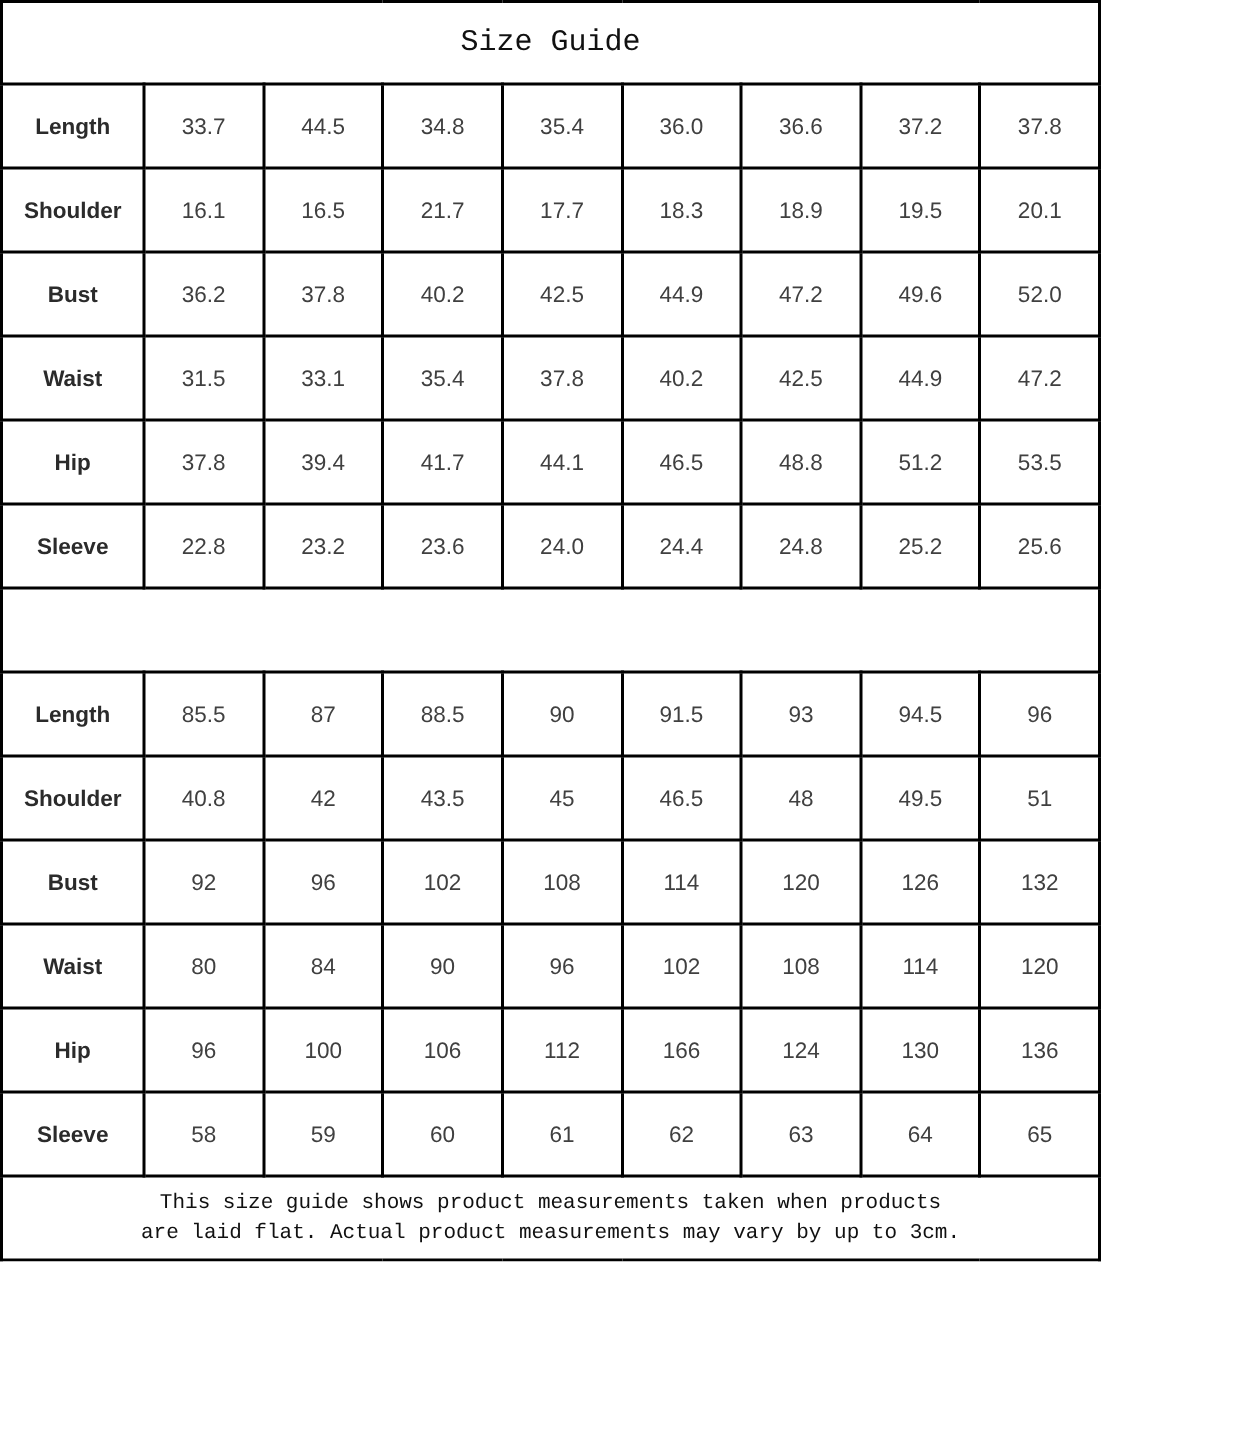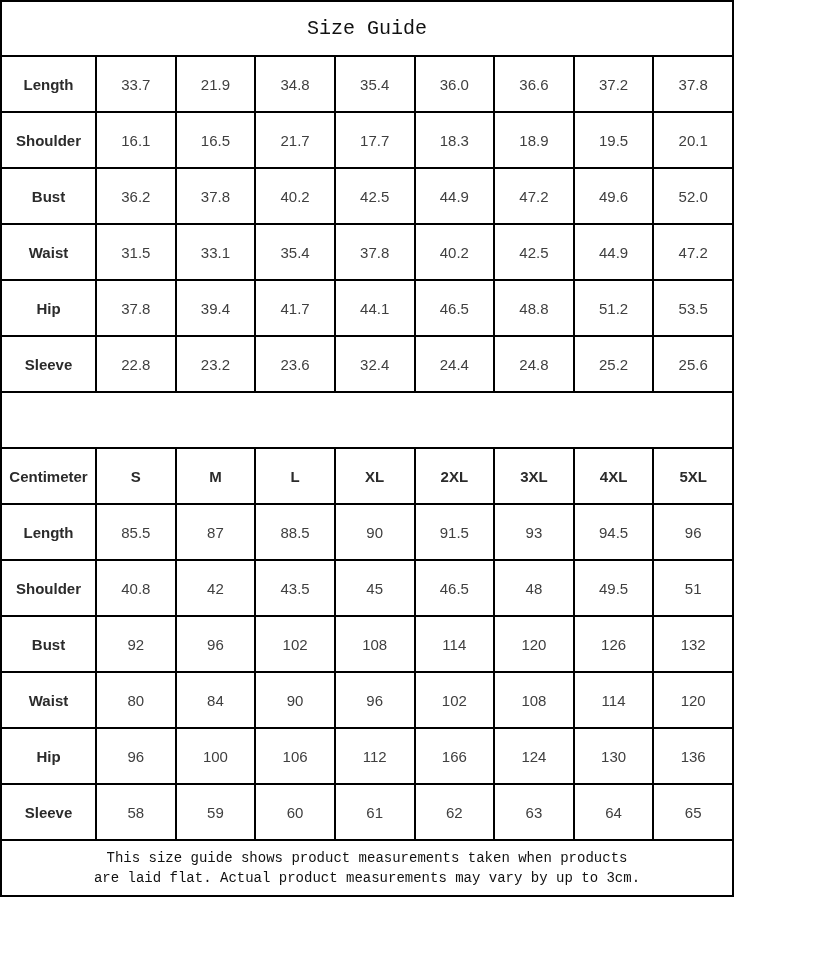--- a/index.html
+++ b/index.html
@@ -76,21 +76,21 @@
     <tbody>
       <tr class="title-row">
         <td class="title-cell" colspan="9">Size Guide</td>
       </tr>
     </tbody>
 
     <tbody>
         <tr>
           <td class="label">Length</td>
           <td class="value">33.7</td>
-          <td class="value">21.9</td>
+          <td class="value">44.5</td>
           <td class="value">34.8</td>
           <td class="value">35.4</td>
           <td class="value">36.0</td>
           <td class="value">36.6</td>
           <td class="value">37.2</td>
           <td class="value">37.8</td>
         </tr>
         <tr>
           <td class="label">Shoulder</td>
           <td class="value">16.1</td>
@@ -133,46 +133,35 @@
           <td class="value">46.5</td>
           <td class="value">48.8</td>
           <td class="value">51.2</td>
           <td class="value">53.5</td>
         </tr>
         <tr>
           <td class="label">Sleeve</td>
           <td class="value">22.8</td>
           <td class="value">23.2</td>
           <td class="value">23.6</td>
-          <td class="value">32.4</td>
+          <td class="value">24.0</td>
           <td class="value">24.4</td>
           <td class="value">24.8</td>
           <td class="value">25.2</td>
           <td class="value">25.6</td>
         </tr>
       </tbody>
 
     <tbody>
       <tr>
         <td colspan="9"></td>
       </tr>
     </tbody>
 
     <tbody>
-        <tr>
-          <td class="label">Centimeter</td>
-          <td class="label">S</td>
-          <td class="label">M</td>
-          <td class="label">L</td>
-          <td class="label">XL</td>
-          <td class="label">2XL</td>
-          <td class="label">3XL</td>
-          <td class="label">4XL</td>
-          <td class="label">5XL</td>
-        </tr>
         <tr>
           <td class="label">Length</td>
           <td class="value">85.5</td>
           <td class="value">87</td>
           <td class="value">88.5</td>
           <td class="value">90</td>
           <td class="value">91.5</td>
           <td class="value">93</td>
           <td class="value">94.5</td>
           <td class="value">96</td>

